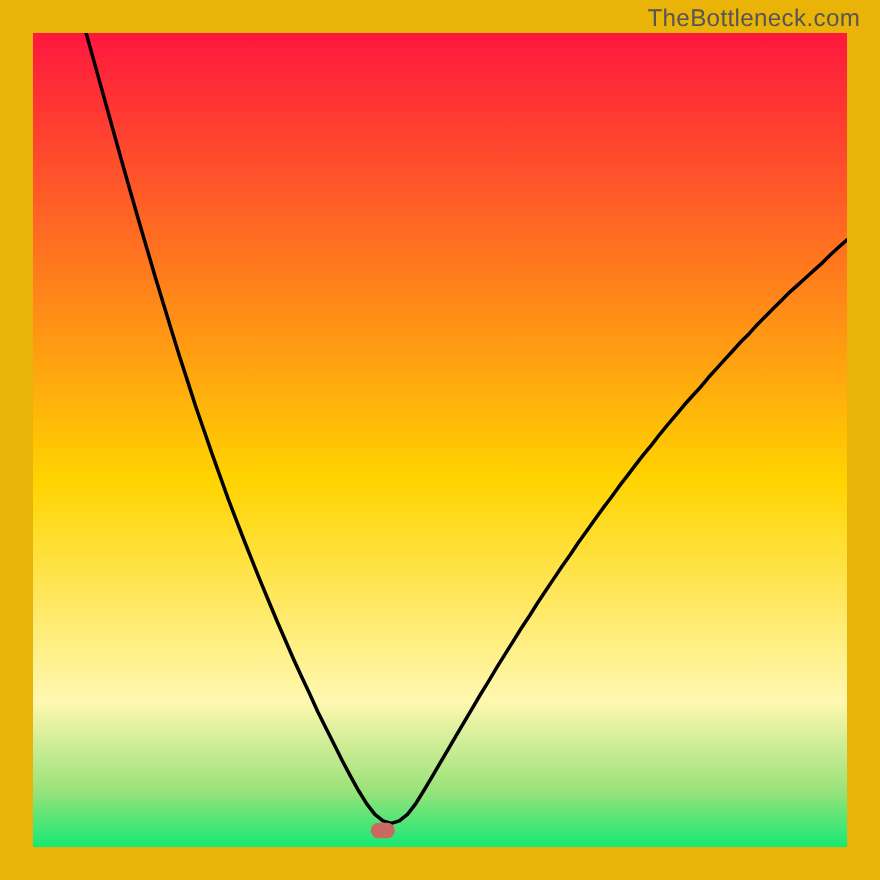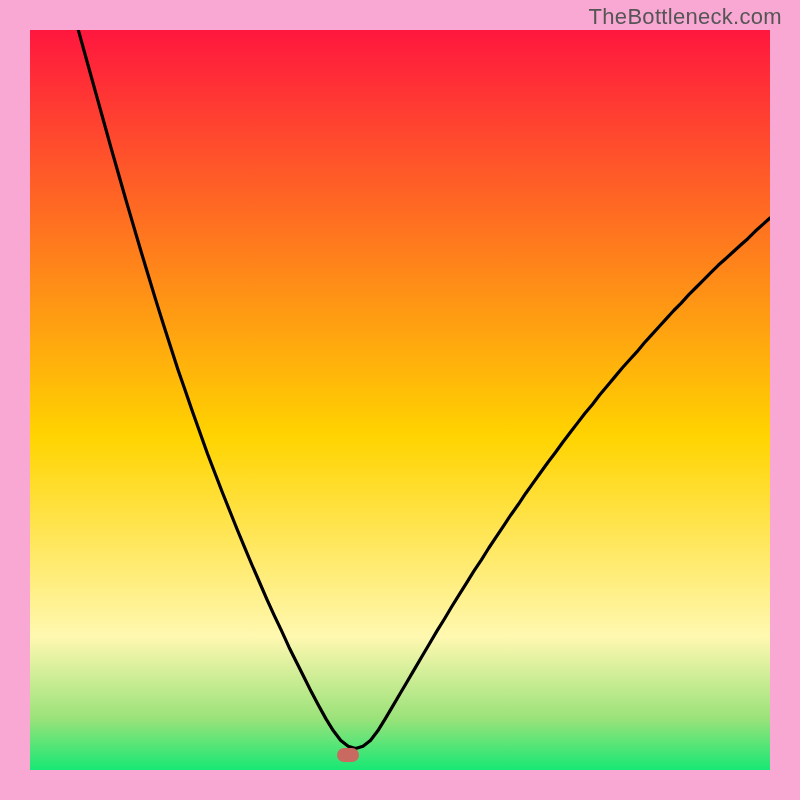--- a/index.html
+++ b/index.html
@@ -6,21 +6,21 @@
   body {
     width: 800px;
     height: 800px;
     overflow: hidden;
     font-family: Arial, Helvetica, sans-serif;
     background: #000;
   }
   .frame {
     width: 800px;
     height: 800px;
-    background: #f9a8d4;
+    background: #eab308;
     position: relative;
   }
   .watermark {
     position: absolute;
     top: 4px;
     right: 18px;
     color: #555;
     font-size: 22px;
     font-weight: 500;
     letter-spacing: 0.3px;

